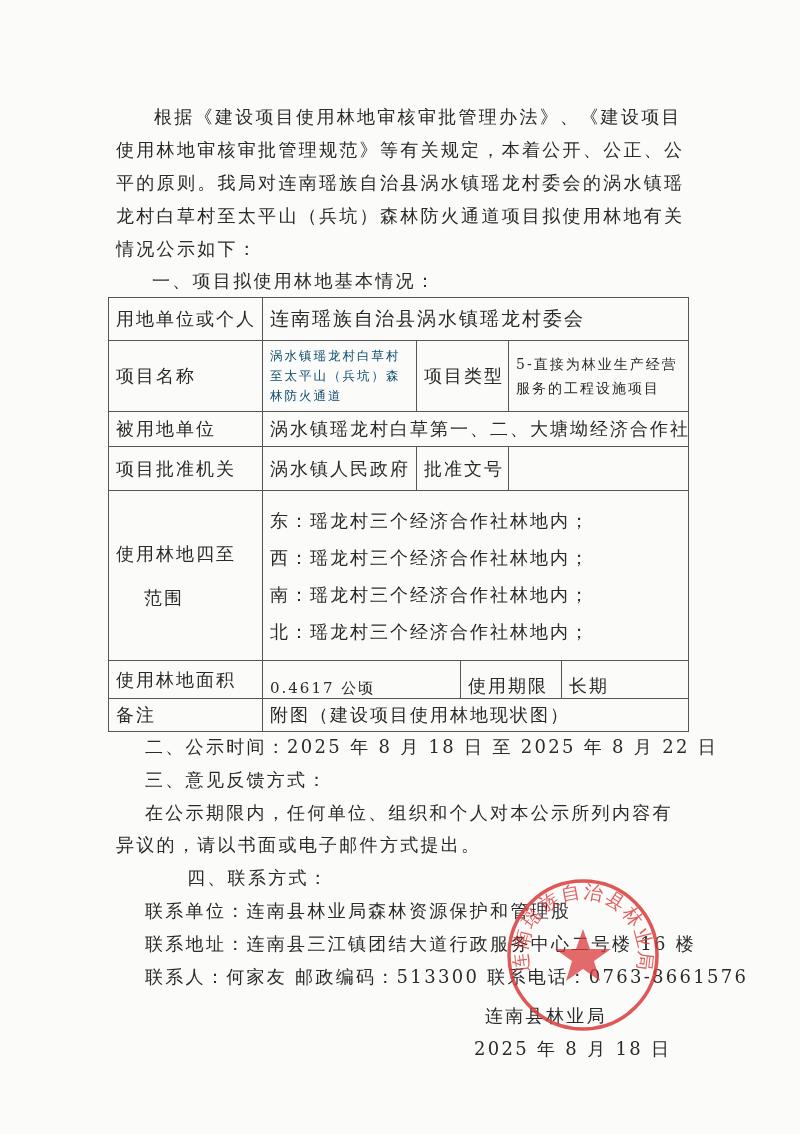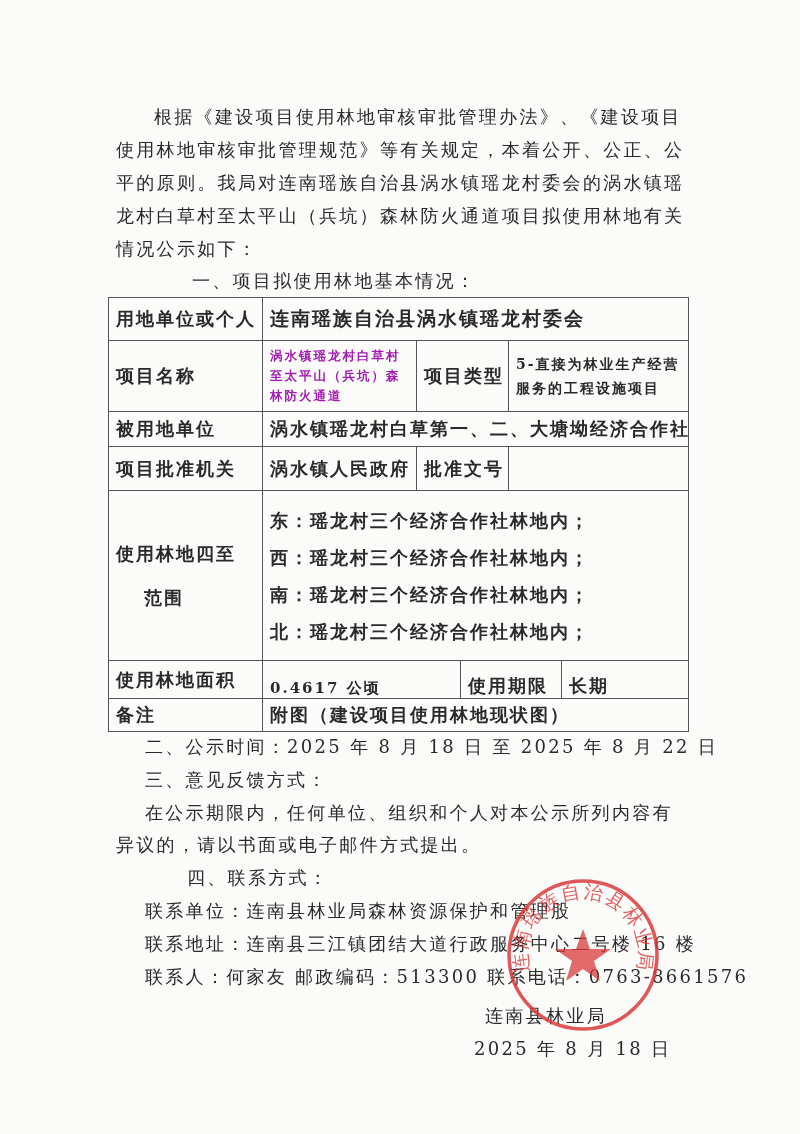--- a/index.html
+++ b/index.html
@@ -24,40 +24,40 @@
   .intro { top: 100px; text-indent: 38px; }
   .line { position: absolute; font-size: 18px; letter-spacing: 2.3px; white-space: nowrap; }
 
   table.info {
     position: absolute; left: 108px; top: 297px; width: 580px;
     border-collapse: collapse; table-layout: fixed;
     font-size: 18px;
   }
   table.info td {
     border: 1.3px solid #555; padding: 0 7px;
-    vertical-align: middle; letter-spacing: 2px; white-space: nowrap; font-weight: bold;
+    vertical-align: middle; letter-spacing: 2px; white-space: nowrap;
   }
-  .small { font-size: 12.5px; line-height: 20px; letter-spacing: 1.6px; white-space: normal !important; color: #a21caf; }
+  .small { font-size: 12.5px; line-height: 20px; letter-spacing: 1.6px; white-space: normal !important; color: #0c4a6e; }
   .medium { font-size: 14px; line-height: 24px; letter-spacing: 1.5px; white-space: normal !important; }
   .bound-line { height: 37px; line-height: 37px; }
 
   .stamp {
     position: absolute; left: 505px; top: 877px; width: 156px; height: 156px;
     pointer-events: none;
   }
 </style>
 </head>
 <body>
 
 <div class="page">
 
 
   <div class="para intro">根据《建设项目使用林地审核审批管理办法》、《建设项目使用林地审核审批管理规范》等有关规定，本着公开、公正、公平的原则。我局对连南瑶族自治县涡水镇瑶龙村委会的涡水镇瑶龙村白草村至太平山（兵坑）森林防火通道项目拟使用林地有关情况公示如下：</div>
 
-  <div class="line" style="left:152px; top:269px;margin-left:40px;">一、项目拟使用林地基本情况：</div>
+  <div class="line" style="left:152px; top:269px;">一、项目拟使用林地基本情况：</div>
 
   <table class="info">
     <colgroup>
       <col style="width:154px">
       <col style="width:154px">
       <col style="width:44px">
       <col style="width:48px">
       <col style="width:53px">
       <col style="width:127px">
     </colgroup>

